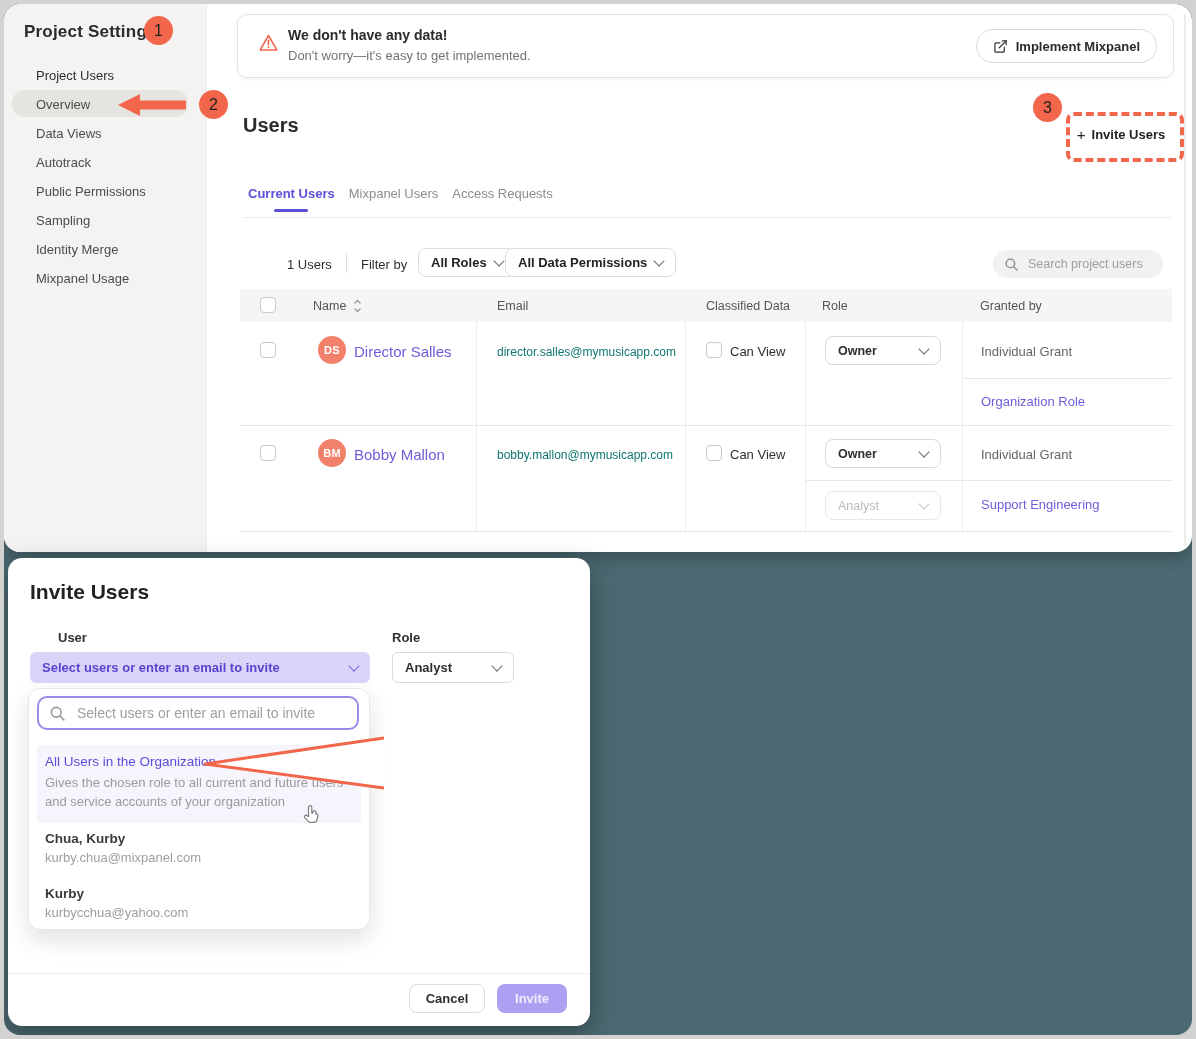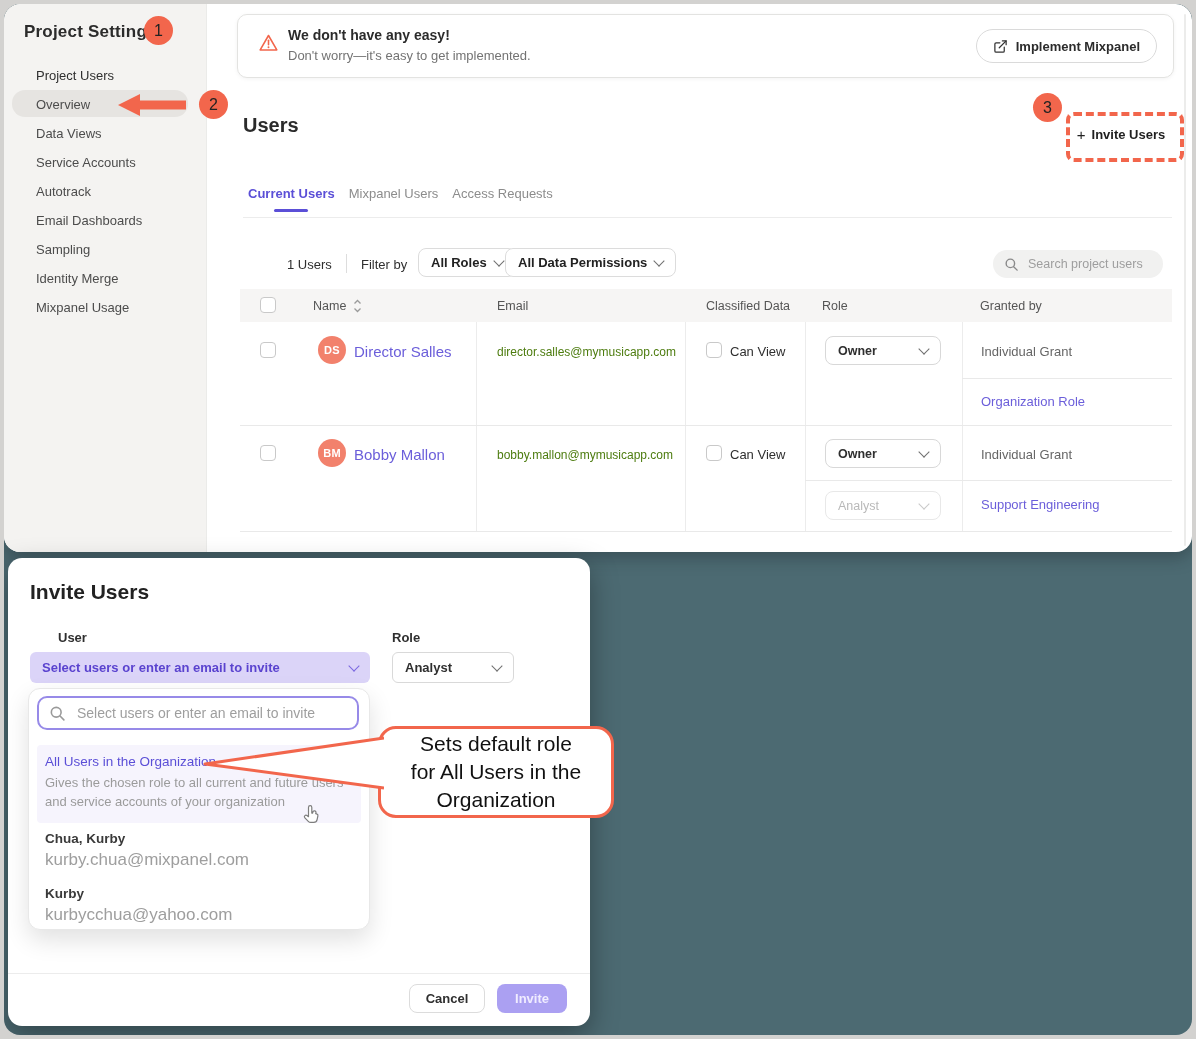--- a/index.html
+++ b/index.html
@@ -43,21 +43,21 @@
   
   .tbl{position:absolute;left:236px;top:285px;width:932px;height:242px;}
   .tbl-head{position:absolute;left:0;top:0;width:932px;height:33px;background:#f6f5f4;}
   .th{position:absolute;top:10px;font-size:12.5px;color:#555;}
   .cb{width:16px;height:16px;border:1.5px solid #c9c9c9;border-radius:4px;background:#fff;box-sizing:border-box;cursor:pointer;}
   .row{position:absolute;left:0;width:932px;}
   .row-border{position:absolute;left:0;width:932px;height:1px;background:#e9e9e9;}
   .col-line{position:absolute;top:33px;width:1px;height:209px;background:#ececec;}
   .avatar{position:absolute;width:28px;height:28px;border-radius:50%;background:#f2816c;color:#fff;font-size:11px;font-weight:700;display:flex;align-items:center;justify-content:center;letter-spacing:.3px;}
   .name-link{position:absolute;font-size:15px;color:#6b5eda;cursor:pointer;}
-  .email-txt{position:absolute;font-size:12px;color:#4d7c0f;}
+  .email-txt{position:absolute;font-size:12px;color:#0f766e;}
   .canview-lbl{position:absolute;font-size:13px;color:#2f2f2f;}
   .dd{position:absolute;width:116px;height:29px;border:1px solid #d8d8d8;border-radius:8px;background:#fff;display:flex;align-items:center;justify-content:space-between;padding:0 12px;box-sizing:border-box;font-size:12.5px;font-weight:700;color:#2f2f2f;cursor:pointer;}
   .dd.disabled{border-color:#e8e8e8;color:#b9b9b9;font-weight:400;cursor:default;}
   .granted-txt{position:absolute;font-size:13px;color:#666;}
   .granted-link{position:absolute;font-size:13px;color:#6b5eda;cursor:pointer;}
   .chev{display:inline-block;width:7px;height:7px;border-right:1.6px solid #6f6f6f;border-bottom:1.6px solid #6f6f6f;transform:rotate(45deg);margin-top:-4px;}
   .chev.purple{border-color:#7a68e0;}
   .chev.light{border-color:#c9c9c9;}
   .scroll-line{position:absolute;left:1180px;top:10px;width:2px;height:532px;background:#ececeb;border-radius:2px;}
   
@@ -69,21 +69,21 @@
   .role-select{position:absolute;left:384px;top:94px;width:122px;height:31px;border:1px solid #d9d9d9;border-radius:6px;background:#fff;display:flex;align-items:center;justify-content:space-between;padding:0 12px;box-sizing:border-box;font-size:13px;font-weight:700;color:#2f2f2f;cursor:pointer;}
   .panel{position:absolute;left:20px;top:130px;width:340px;height:240px;background:#fff;border:1px solid #e8e8e8;border-radius:12px;box-shadow:0 10px 24px rgba(0,0,0,.12);z-index:5;}
   .panel-search{position:absolute;left:8px;top:7px;width:322px;height:34px;border:2px solid #978ae8;border-radius:10px;display:flex;align-items:center;gap:9px;padding:0 10px;box-sizing:border-box;}
   .panel-search input{border:none;outline:none;background:transparent;font-size:14px;color:#555;width:250px;font-family:"Liberation Sans",sans-serif;}
   .panel-search input::placeholder{color:#9e9e9e;}
   .org-opt{position:absolute;left:8px;top:56px;width:324px;height:78px;background:#f6f4fd;border-radius:4px;box-sizing:border-box;padding:9px 8px;cursor:pointer;}
   .org-link{font-size:13.5px;color:#5b4fd7;}
   .org-desc{margin-top:5px;font-size:13px;color:#9b9b9b;line-height:18.5px;width:300px;}
   .opt{position:absolute;left:16px;cursor:pointer;}
   .opt-name{font-size:13.5px;font-weight:700;color:#3a3a3a;}
-  .opt-email{position:absolute;left:16px;font-size:17px;color:#9e9e9e;}
+  .opt-email{position:absolute;left:16px;font-size:13px;color:#9e9e9e;}
   .modal-divider{position:absolute;left:0;top:415px;width:582px;height:1px;background:#ececec;}
   .btn-cancel{position:absolute;left:401px;top:426px;width:76px;height:29px;border:1px solid #dcdcdc;border-radius:8px;background:#fff;font-size:13px;font-weight:700;color:#2f2f2f;display:flex;align-items:center;justify-content:center;cursor:pointer;box-sizing:border-box;}
   .btn-invite{position:absolute;left:489px;top:426px;width:70px;height:29px;border-radius:8px;background:#aba0f2;font-size:13px;font-weight:700;color:#f0ecff;display:flex;align-items:center;justify-content:center;cursor:pointer;}
   
   .callout{position:absolute;left:374px;top:722px;width:236px;height:92px;background:#fff;border:3px solid #f2664c;border-radius:18px;box-sizing:border-box;z-index:30;display:flex;flex-direction:column;align-items:center;justify-content:center;}
   .callout div{font-size:21px;line-height:28px;color:#111;}
   .callout-tail{position:absolute;left:197px;top:726px;z-index:31;}
   .cursor-icon{position:absolute;left:272px;top:114px;z-index:6;}
 </style>
 </head>
@@ -94,43 +94,42 @@
 
     <div class="top-card">
 
       <div class="sidebar">
         <div class="sb-title">Project Settings</div>
         <div class="sb-pill"></div>
         <div class="sb-items">
           <div class="sb-item" style="color:#2f2f2f;">Project Users</div>
           <div class="sb-item">Overview</div>
           <div class="sb-item">Data Views</div>
-          <div class="sb-item">Service Accounts</div>
           <div class="sb-item">Autotrack</div>
-          <div class="sb-item">Email Dashboards</div>
+          <div class="sb-item">Public Permissions</div>
           <div class="sb-item">Sampling</div>
           <div class="sb-item">Identity Merge</div>
           <div class="sb-item">Mixpanel Usage</div>
         </div>
       </div>
 
       <div class="badge" style="left:140px;top:12px;">1</div>
       <svg class="abs" style="left:114px;top:88px;z-index:41;" width="68" height="26" viewBox="0 0 68 26">
         <polygon points="0,13 22,2 22,8.5 68,8.5 68,17.5 22,17.5 22,24" fill="#f2664c"></polygon>
       </svg>
       <div class="badge" style="left:195px;top:86px;">2</div>
       <div class="badge" style="left:1029px;top:89px;">3</div>
 
       <div class="banner">
         <svg class="abs" style="left:20px;top:17px;" width="21" height="21" viewBox="0 0 24 24">
           <path d="M12 4 L21.5 20.5 H2.5 Z" fill="none" stroke="#f2664c" stroke-width="1.8" stroke-linejoin="round"></path>
           <line x1="12" y1="9.5" x2="12" y2="14.5" stroke="#f2664c" stroke-width="1.8" stroke-linecap="round"></line>
           <circle cx="12" cy="17.4" r="1.1" fill="#f2664c"></circle>
         </svg>
-        <div class="banner-title">We don't have any easy!</div>
+        <div class="banner-title">We don't have any data!</div>
         <div class="banner-sub">Don't worry—it's easy to get implemented.</div>
         <div class="impl-btn">
           <svg width="15" height="15" viewBox="0 0 24 24">
             <path d="M18 13v6a2 2 0 0 1-2 2H5a2 2 0 0 1-2-2V8a2 2 0 0 1 2-2h6" fill="none" stroke="#333" stroke-width="2" stroke-linecap="round" stroke-linejoin="round"></path>
             <polyline points="15 3 21 3 21 9" fill="none" stroke="#333" stroke-width="2" stroke-linecap="round" stroke-linejoin="round"></polyline>
             <line x1="10" y1="14" x2="21" y2="3" stroke="#333" stroke-width="2" stroke-linecap="round"></line>
           </svg>
           <span>Implement Mixpanel</span>
         </div>
       </div>
@@ -273,23 +272,18 @@
           <span class="opt-name">Kurby</span>
         </div>
         <div class="opt-email" style="top:216px;">kurbycchua@yahoo.com</div>
       </div>
 
       <div class="modal-divider"></div>
       <div class="btn-cancel">Cancel</div>
       <div class="btn-invite">Invite</div>
     </div>
 
-    <div class="callout">
-      <div>Sets default role</div>
-      <div>for All Users in the</div>
-      <div>Organization</div>
-    </div>
     <svg class="callout-tail" width="183" height="64" viewBox="0 0 183 64">
       <path d="M183,8 L4,34 L183,58" fill="#ffffff" stroke="#f2664c" stroke-width="3" stroke-linejoin="round"></path>
     </svg>
 
   </div>
 </div>
 
 </body></html>

